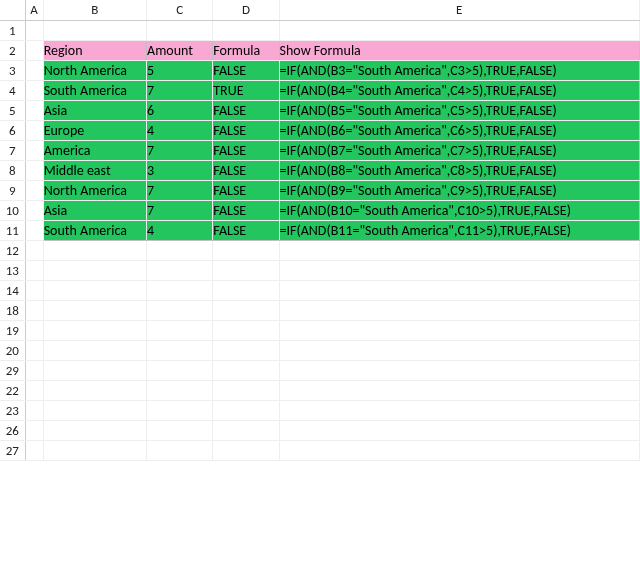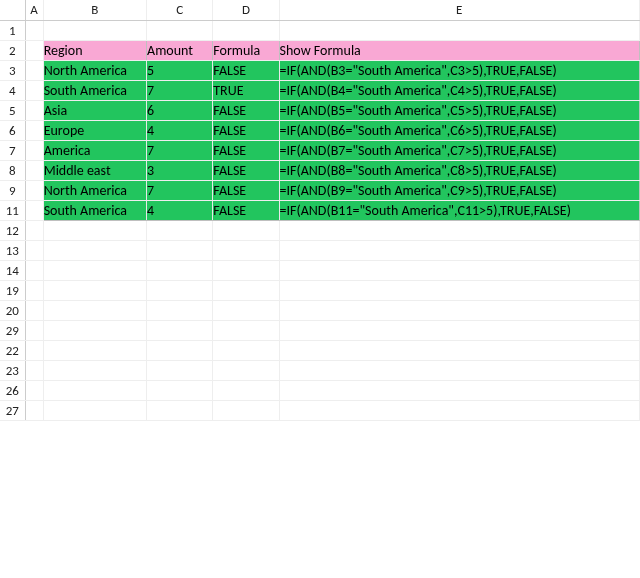--- a/index.html
+++ b/index.html
@@ -191,20 +191,28 @@
 
   <tr>
           <td class="rowhead">9</td>
           <td class="cell"></td>
     <td class="cell tbl-cell left mid">North America</td>
     <td class="cell tbl-cell mid num">7</td>
     <td class="cell tbl-cell mid">FALSE</td>
     <td class="cell tbl-cell right">=IF(AND(B9="South America",C9&gt;5),TRUE,FALSE)</td>
         </tr>
 
+  <tr>
+          <td class="rowhead">10</td>
+          <td class="cell"></td>
+    <td class="cell tbl-cell left mid">Asia</td>
+    <td class="cell tbl-cell mid num">7</td>
+    <td class="cell tbl-cell mid">FALSE</td>
+    <td class="cell tbl-cell right">=IF(AND(B10="South America",C10&gt;5),TRUE,FALSE)</td>
+        </tr>
 
   <tr>
           <td class="rowhead">11</td>
           <td class="cell"></td>
     <td class="cell tbl-cell left mid tbl-last">South America</td>
     <td class="cell tbl-cell mid num tbl-last">4</td>
     <td class="cell tbl-cell mid tbl-last">FALSE</td>
     <td class="cell tbl-cell right tbl-last">=IF(AND(B11="South America",C11&gt;5),TRUE,FALSE)</td>
         </tr>
 
@@ -226,20 +234,28 @@
         </tr>
   <tr>
           <td class="rowhead">14</td>
           <td class="cell"></td>
           <td class="cell"></td>
           <td class="cell"></td>
           <td class="cell"></td>
           <td class="cell"></td>
         </tr>
   <tr>
+          <td class="rowhead">18</td>
+          <td class="cell"></td>
+          <td class="cell"></td>
+          <td class="cell"></td>
+          <td class="cell"></td>
+          <td class="cell"></td>
+        </tr>
+  <tr>
           <td class="rowhead">19</td>
           <td class="cell"></td>
           <td class="cell"></td>
           <td class="cell"></td>
           <td class="cell"></td>
           <td class="cell"></td>
         </tr>
   <tr>
           <td class="rowhead">20</td>
           <td class="cell"></td>

